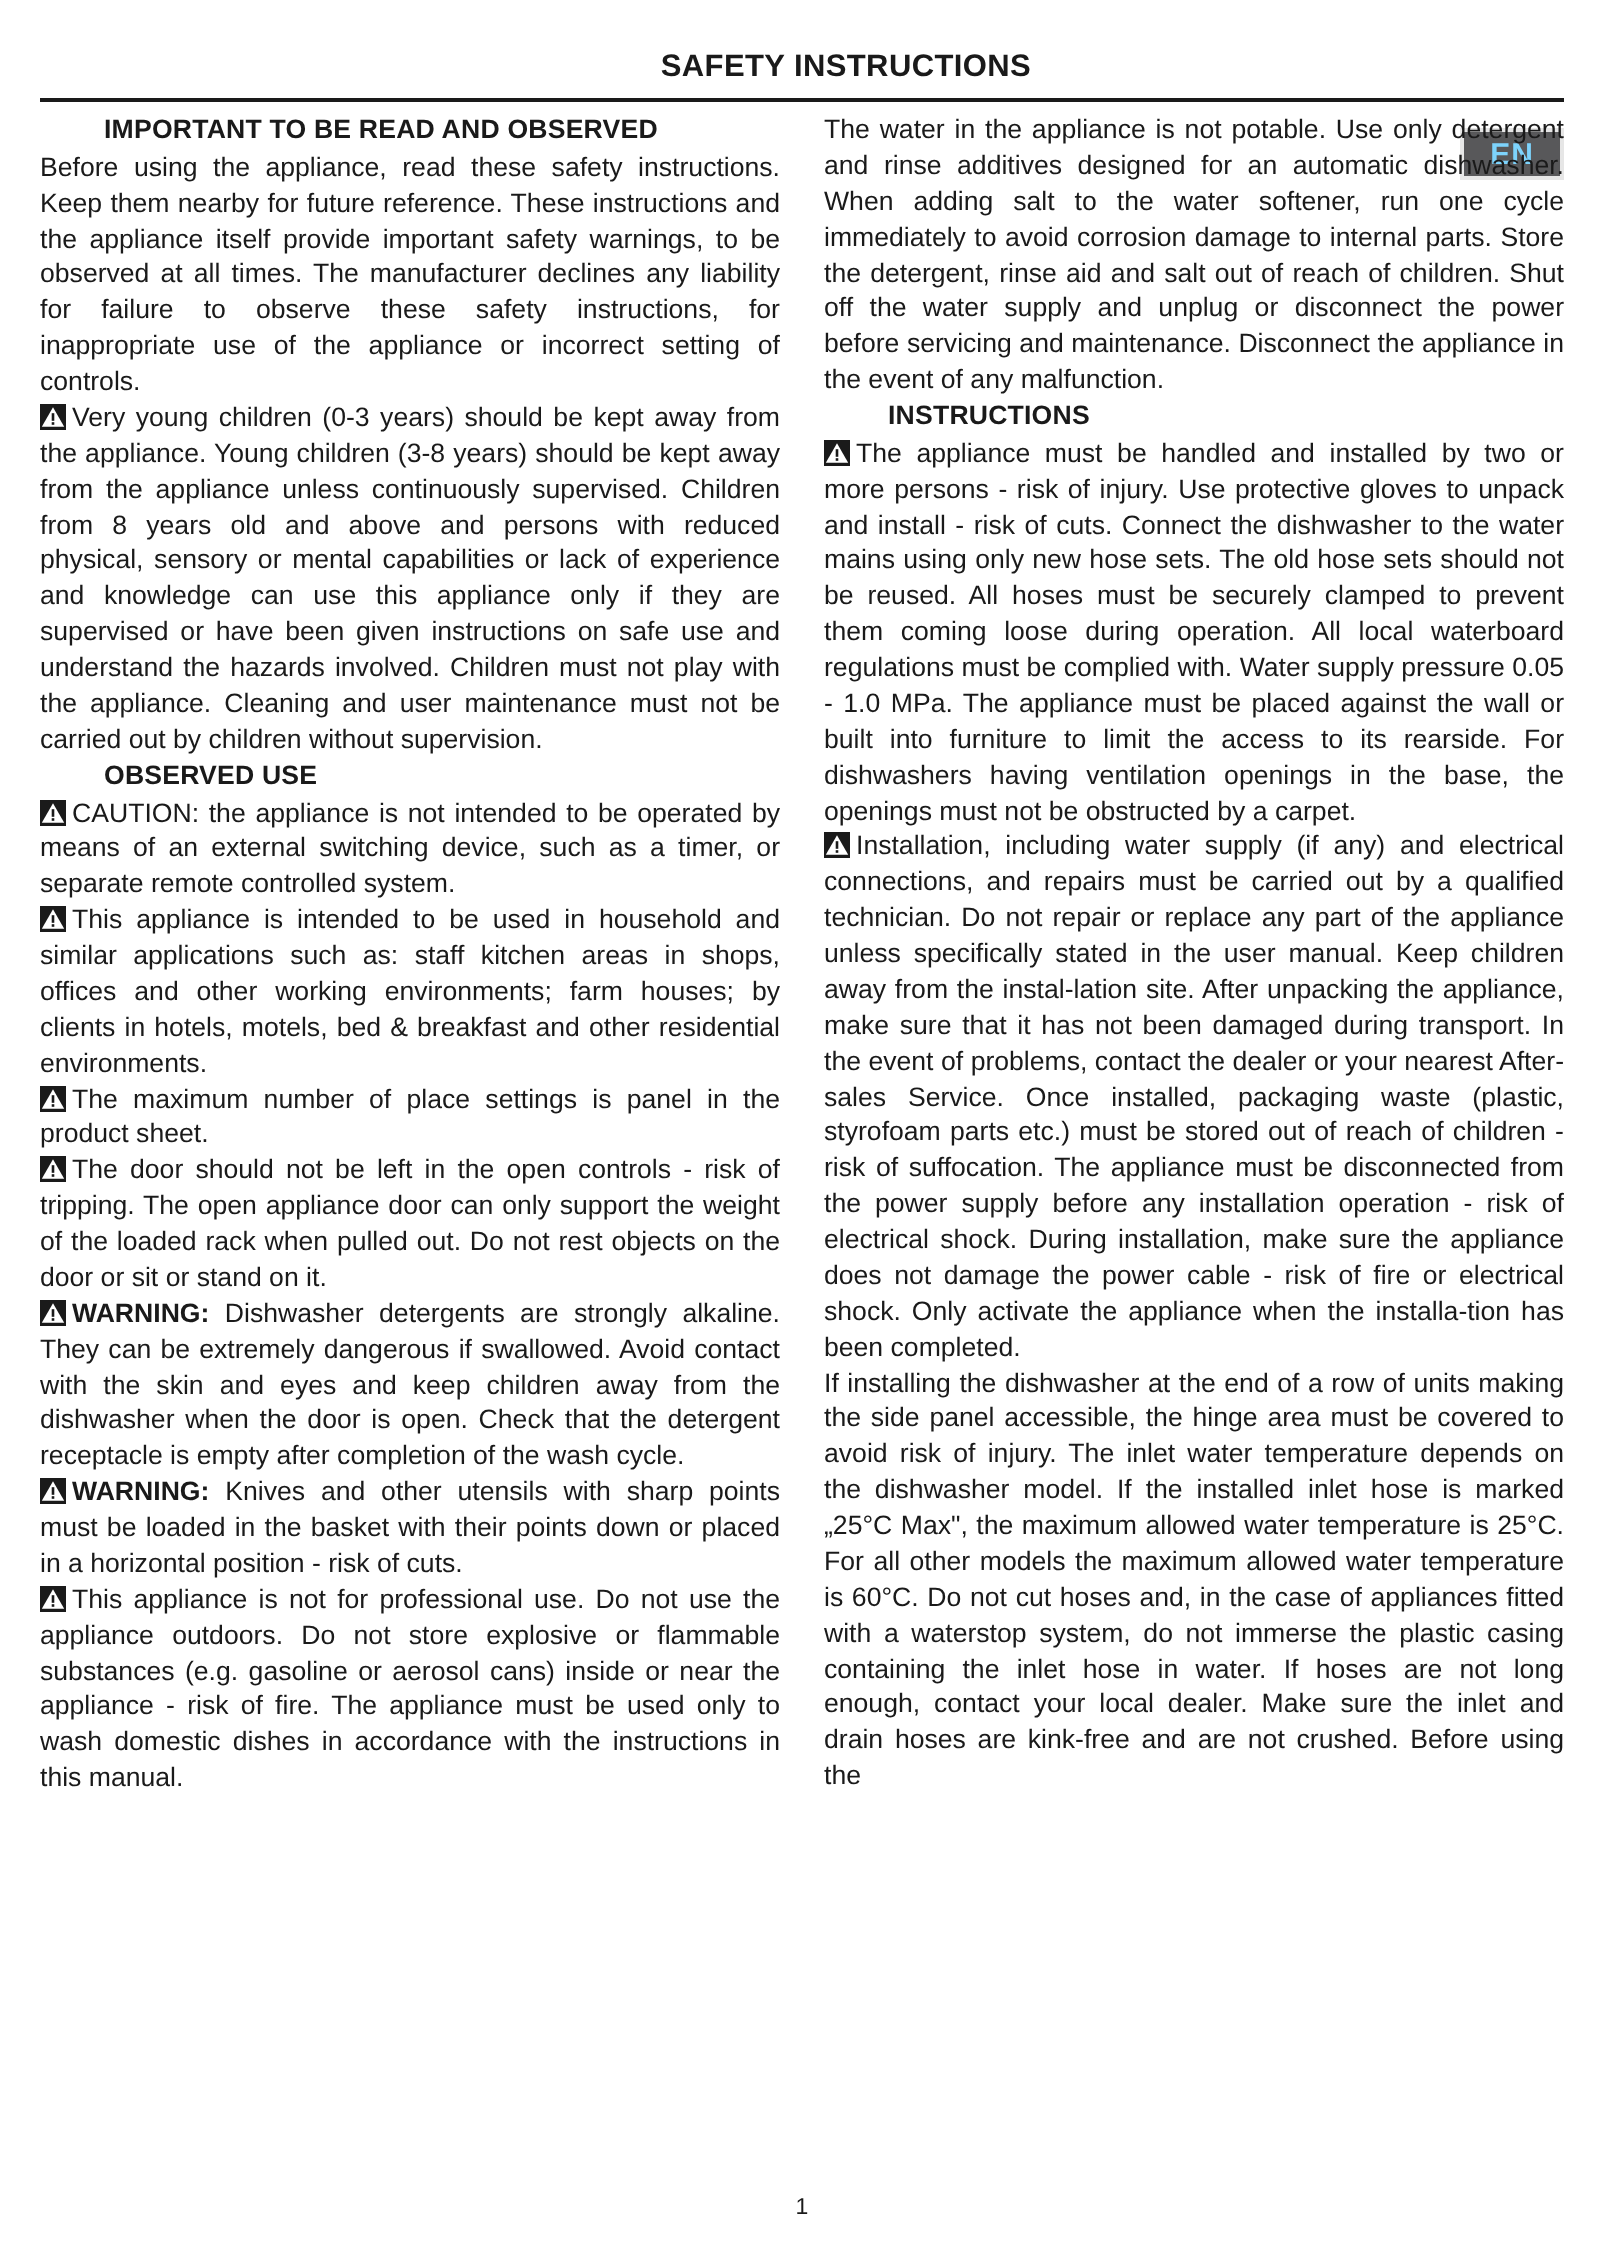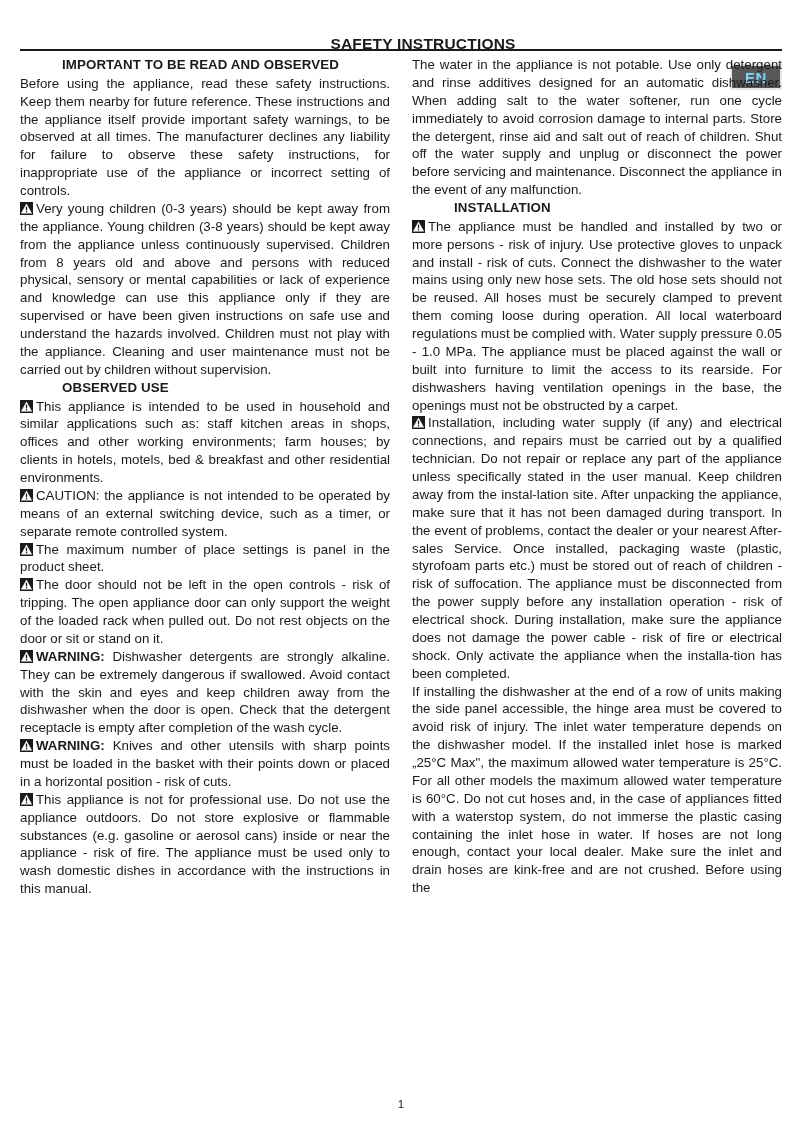--- a/index.html
+++ b/index.html
@@ -26,21 +26,21 @@
 
   
   .header {
     position: relative;
     height: 48px;
   }
   .doc-title {
     position: absolute;
     left: 0;
     right: 0;
-    top: 36px;
+    top: 26px;
     text-align: center;
     font-size: 15.5px;
     font-weight: bold;
     letter-spacing: 0.2px;
     line-height: 1;
     margin-left: 44px;
   }
   .lang-badge {
     position: absolute;
     right: 20px;
@@ -77,21 +77,21 @@
     height: 1032px;
     column-count: 2;
     column-gap: 22px;
     column-fill: auto;
   }
 
   .sec-head {
     font-size: 13.3px;
     font-weight: bold;
     line-height: 1.34;
-    margin: 0 0 1px 15px;
+    margin: 0 0 1px 5px;
     letter-spacing: 0.1px;
     break-after: avoid;
     padding-left: 27px;
   }
 
   p.para {
     margin: 0;
     font-size: 13.3px;
     line-height: 1.345;
     text-align: justify;
@@ -152,34 +152,34 @@
             <rect x="5.85" y="9.1" width="1.3" height="1.3" fill="#1a1a1a"></rect>
           </svg></span><span>Very young children (0-3 years) should be kept away from the appliance. Young children (3-8 years) should be kept away from the appliance unless continuously supervised. Children from 8 years old and above and persons with reduced physical, sensory or mental capabilities or lack of experience and knowledge can use this appliance only if they are supervised or have been given instructions on safe use and understand the hazards involved. Children must not play with the appliance. Cleaning and user maintenance must not be carried out by children without supervision.</span></p>
 
     <h2 class="sec-head">OBSERVED USE</h2>
 
     <p class="para"><span class="warn-icon"><svg width="13" height="13" viewBox="0 0 13 13">
             <rect x="0" y="0" width="13" height="13" fill="#1a1a1a"></rect>
             <polygon points="6.5,1.6 12.1,11.4 0.9,11.4" fill="#ffffff"></polygon>
             <rect x="5.85" y="4.6" width="1.3" height="3.8" fill="#1a1a1a"></rect>
             <rect x="5.85" y="9.1" width="1.3" height="1.3" fill="#1a1a1a"></rect>
+          </svg></span><span>CAUTION: the appliance is not intended to be operated by means of an external switching device, such as a timer, or separate remote controlled system.</span></p>
+
+    <p class="para"><span class="warn-icon"><svg width="13" height="13" viewBox="0 0 13 13">
+            <rect x="0" y="0" width="13" height="13" fill="#1a1a1a"></rect>
+            <polygon points="6.5,1.6 12.1,11.4 0.9,11.4" fill="#ffffff"></polygon>
+            <rect x="5.85" y="4.6" width="1.3" height="3.8" fill="#1a1a1a"></rect>
+            <rect x="5.85" y="9.1" width="1.3" height="1.3" fill="#1a1a1a"></rect>
           </svg></span><span>This appliance is intended to be used in household and similar applications such as: staff kitchen areas in shops, offices and other working environments; farm houses; by clients in hotels, motels, bed &amp; breakfast and other residential environments.</span></p>
 
     <p class="para"><span class="warn-icon"><svg width="13" height="13" viewBox="0 0 13 13">
             <rect x="0" y="0" width="13" height="13" fill="#1a1a1a"></rect>
             <polygon points="6.5,1.6 12.1,11.4 0.9,11.4" fill="#ffffff"></polygon>
             <rect x="5.85" y="4.6" width="1.3" height="3.8" fill="#1a1a1a"></rect>
             <rect x="5.85" y="9.1" width="1.3" height="1.3" fill="#1a1a1a"></rect>
-          </svg></span><span>CAUTION: the appliance is not intended to be operated by means of an external switching device, such as a timer, or separate remote controlled system.</span></p>
-
-    <p class="para"><span class="warn-icon"><svg width="13" height="13" viewBox="0 0 13 13">
-            <rect x="0" y="0" width="13" height="13" fill="#1a1a1a"></rect>
-            <polygon points="6.5,1.6 12.1,11.4 0.9,11.4" fill="#ffffff"></polygon>
-            <rect x="5.85" y="4.6" width="1.3" height="3.8" fill="#1a1a1a"></rect>
-            <rect x="5.85" y="9.1" width="1.3" height="1.3" fill="#1a1a1a"></rect>
           </svg></span><span>The maximum number of place settings is panel in the product sheet.</span></p>
 
     <p class="para"><span class="warn-icon"><svg width="13" height="13" viewBox="0 0 13 13">
             <rect x="0" y="0" width="13" height="13" fill="#1a1a1a"></rect>
             <polygon points="6.5,1.6 12.1,11.4 0.9,11.4" fill="#ffffff"></polygon>
             <rect x="5.85" y="4.6" width="1.3" height="3.8" fill="#1a1a1a"></rect>
             <rect x="5.85" y="9.1" width="1.3" height="1.3" fill="#1a1a1a"></rect>
           </svg></span><span>The door should not be left in the open controls - risk of tripping. The open appliance door can only support the weight of the loaded rack when pulled out. Do not rest objects on the door or sit or stand on it.</span></p>
 
     <p class="para"><span class="warn-icon"><svg width="13" height="13" viewBox="0 0 13 13">
@@ -200,21 +200,21 @@
             <rect x="0" y="0" width="13" height="13" fill="#1a1a1a"></rect>
             <polygon points="6.5,1.6 12.1,11.4 0.9,11.4" fill="#ffffff"></polygon>
             <rect x="5.85" y="4.6" width="1.3" height="3.8" fill="#1a1a1a"></rect>
             <rect x="5.85" y="9.1" width="1.3" height="1.3" fill="#1a1a1a"></rect>
           </svg></span><span>This appliance is not for professional use. Do not use the appliance outdoors. Do not store explosive or flammable substances (e.g. gasoline or aerosol cans) inside or near the appliance - risk of fire. The appliance must be used only to wash domestic dishes in accordance with the instructions in this manual.</span></p>
 
     <div style="break-before: column; height:0; margin:0; padding:0;"></div>
 
     <p class="para"><span>The water in the appliance is not potable. Use only detergent and rinse additives designed for an automatic dishwasher. When adding salt to the water softener, run one cycle immediately to avoid corrosion damage to internal parts. Store the detergent, rinse aid and salt out of reach of children. Shut off the water supply and unplug or disconnect the power before servicing and maintenance. Disconnect the appliance in the event of any malfunction.</span></p>
 
-    <h2 class="sec-head">INSTALLATION</h2>
+    <h2 class="sec-head">INSTRUCTIONS</h2>
 
     <p class="para"><span class="warn-icon"><svg width="13" height="13" viewBox="0 0 13 13">
             <rect x="0" y="0" width="13" height="13" fill="#1a1a1a"></rect>
             <polygon points="6.5,1.6 12.1,11.4 0.9,11.4" fill="#ffffff"></polygon>
             <rect x="5.85" y="4.6" width="1.3" height="3.8" fill="#1a1a1a"></rect>
             <rect x="5.85" y="9.1" width="1.3" height="1.3" fill="#1a1a1a"></rect>
           </svg></span><span>The appliance must be handled and installed by two or more persons - risk of injury. Use protective gloves to unpack and install - risk of cuts. Connect the dishwasher to the water mains using only new hose sets. The old hose sets should not be reused. All hoses must be securely clamped to prevent them coming loose during operation. All local waterboard regulations must be complied with. Water supply pressure 0.05 - 1.0 MPa. The appliance must be placed against the wall or built into furniture to limit the access to its rearside. For dishwashers having ventilation openings in the base, the openings must not be obstructed by a carpet.</span></p>
 
     <p class="para"><span class="warn-icon"><svg width="13" height="13" viewBox="0 0 13 13">
             <rect x="0" y="0" width="13" height="13" fill="#1a1a1a"></rect>

